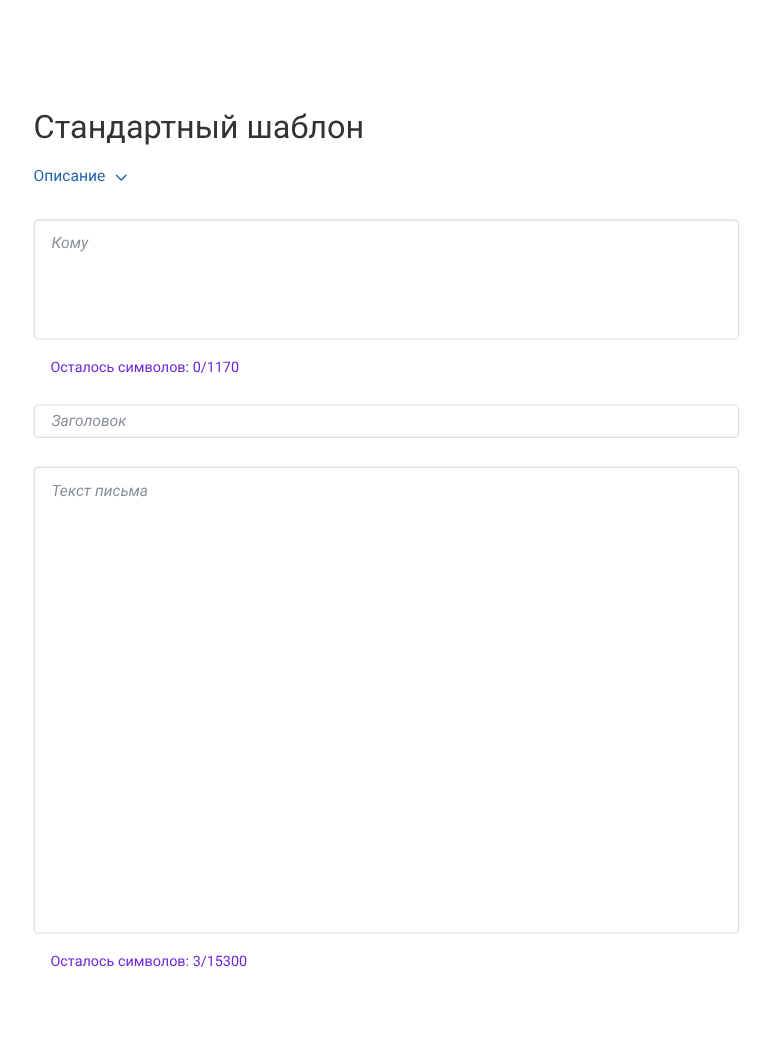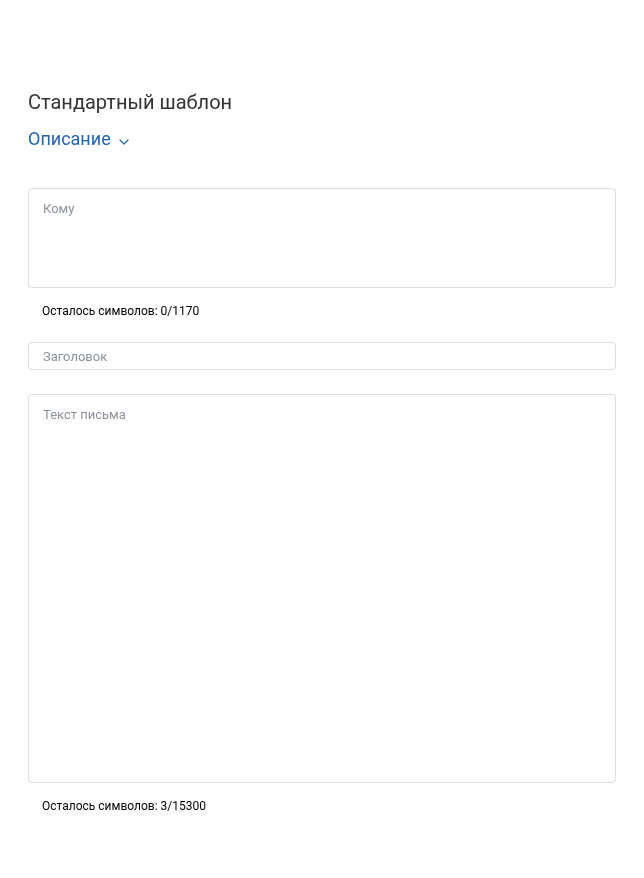--- a/index.html
+++ b/index.html
@@ -9,70 +9,71 @@
     }
     body {
       font-family: -apple-system, BlinkMacSystemFont, "Segoe UI", Roboto, "Helvetica Neue", Arial, sans-serif;
       background: #ffffff;
       width: 644px;
       height: 878px;
       padding: 28px;
       padding-top: 90px;
     }
     .page-title {
-      font-size: 20px;
+      font-size: 27px;
       font-weight: 400;
       color: #333333;
       margin-bottom: 14px;
     }
     .description-toggle {
       display: inline-flex;
       align-items: center;
       gap: 8px;
       color: #2064ac;
-      font-size: 18px;
+      font-size: 13px;
       cursor: pointer;
-      margin-bottom: 39px;
+      margin-bottom: 28px;
     }
     .description-toggle svg {
       width: 10px;
       height: 6px;
     }
     .field-group {
       margin-bottom: 24px;
     }
     .text-field {
       width: 100%;
       border: 1px solid #d9dde0;
       border-radius: 4px;
       padding: 12px 14px;
       font-size: 13px;
       color: #333;
       background: #ffffff;
       resize: none;
       font-family: inherit;
       outline: none;
+      font-style: italic;
     }
     .text-field::placeholder {
       color: #8a9199;
     }
     .field-to {
       height: 100px;
     }
     .field-subject {
       height: 28px;
     }
     .field-body {
       height: 389px;
     }
     .char-counter {
       margin-top: 12px;
       margin-left: 14px;
       font-size: 12px;
-      color: #000000;
+      color: #6d28d9;
     }
   </style>
 </head>
 <body>
 
 
 
 <h1 class="page-title">Стандартный шаблон</h1>
 
 <div class="description-toggle">

